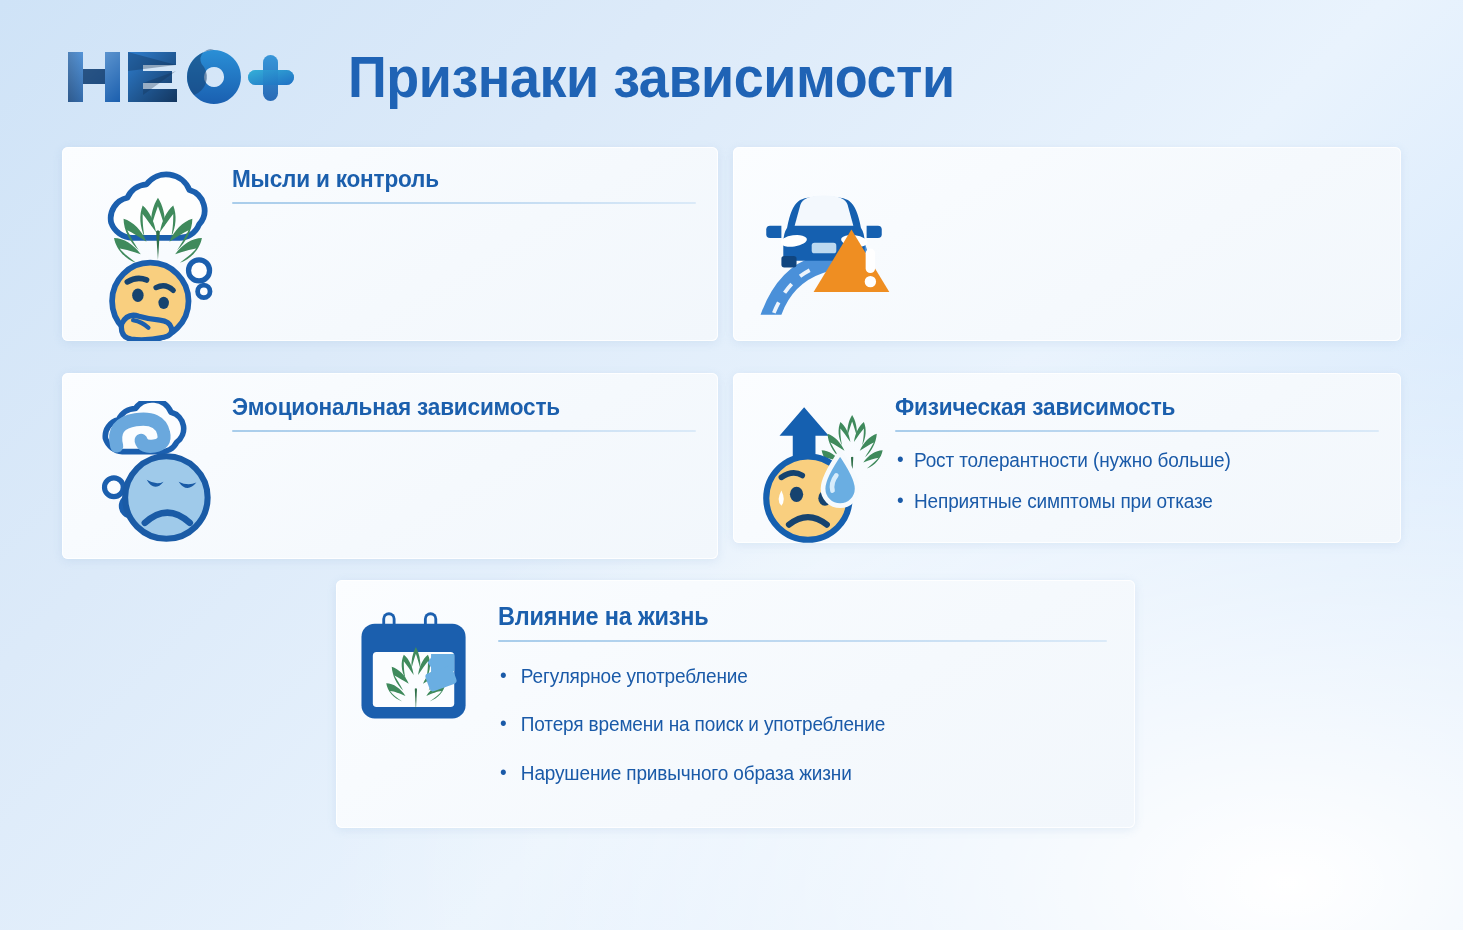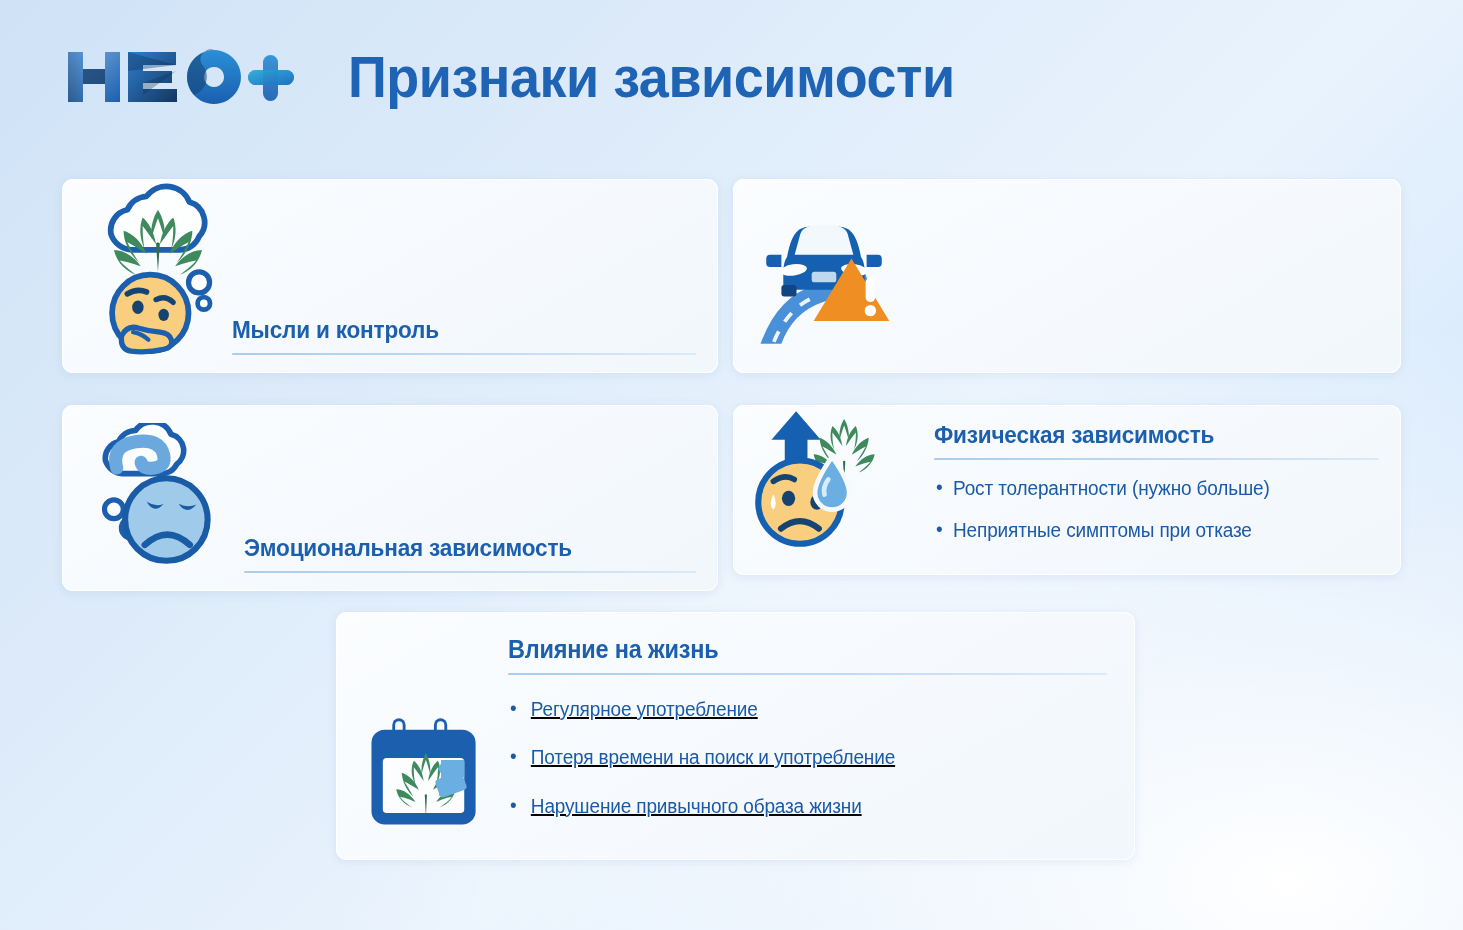--- a/index.html
+++ b/index.html
@@ -48,27 +48,26 @@
     font-stretch: condensed;
     transform: scaleX(0.93);
     transform-origin: left center;
     line-height: 86px;
   }
 
   
   .card {
     position: absolute;
     background: linear-gradient(150deg, #fbfdff 0%, #f5f9fd 60%, #f2f7fc 100%);
-    border-radius: 11px;
+    border-radius: 6px;
     box-shadow: 0 2px 10px rgba(120,160,205,0.16),
                 0 0 0 1px rgba(255,255,255,0.85) inset;
     display: flex;
-    align-items: flex-end;
+    align-items: flex-start;
     overflow: hidden;
-    margin-top: 32px;
   }
   .card-icon {
     flex: 0 0 auto;
     display: flex;
     align-items: flex-start;
     justify-content: center;
   }
   .card-body {
     flex: 1 1 auto;
     min-width: 0;
@@ -106,33 +105,33 @@
     position: absolute;
     left: 2px;
     top: -1px;
     font-size: 20px;
     color: #1a5aa8;
   }
 
   
   #card-thoughts  { left: 62px;  top: 147px; width: 656px; height: 194px; padding: 18px 22px 18px 20px; }
   #card-control   { left: 733px; top: 147px; width: 668px; height: 194px; padding: 18px 22px 18px 20px; }
-  #card-emotional { left: 62px;  top: 373px; width: 656px; height: 186px; padding: 20px 22px 18px 20px; gap: 12px; }
-  #card-physical  { left: 733px; top: 373px; width: 668px; height: 170px; padding: 20px 22px 18px 12px; gap: 47px; }
-  #card-life      { left: 336px; top: 580px; width: 799px; height: 248px; padding: 22px 28px 20px 22px; }
+  #card-emotional { left: 62px;  top: 373px; width: 656px; height: 186px; padding: 20px 22px 18px 20px; }
+  #card-physical  { left: 733px; top: 373px; width: 668px; height: 170px; padding: 20px 22px 18px 20px; }
+  #card-life      { left: 336px; top: 580px; width: 799px; height: 248px; padding: 22px 28px 20px 12px; }
 
   #card-thoughts  .card-icon { width: 150px; margin-top: 6px; }
   #card-control   .card-icon { width: 142px; margin-top: 6px; }
   #card-emotional .card-icon { width: 150px; margin-top: 8px; }
   #card-physical  .card-icon { width: 142px; margin-top: 2px; }
   #card-life      .card-icon { width: 150px; margin-top: 8px; }
 
   #card-life .card-heading { font-size: 25px; }
   #card-life .bullets li { font-size: 20px; margin-bottom: 20px; padding-left: 24px; }
-  #card-life .bullets { margin-top: 20px; text-decoration: underline; }
+  #card-life .bullets { margin-top: 20px; }
 
   #card-control .bullets li  { margin-bottom: 4px; }
   #card-emotional .bullets li{ margin-bottom: 4px; }
   #card-physical .bullets li { margin-bottom: 13px; }
   #card-thoughts .bullets li { margin-bottom: 13px; }
 
   svg { display: block; }
 </style>
 </head>
 <body>

